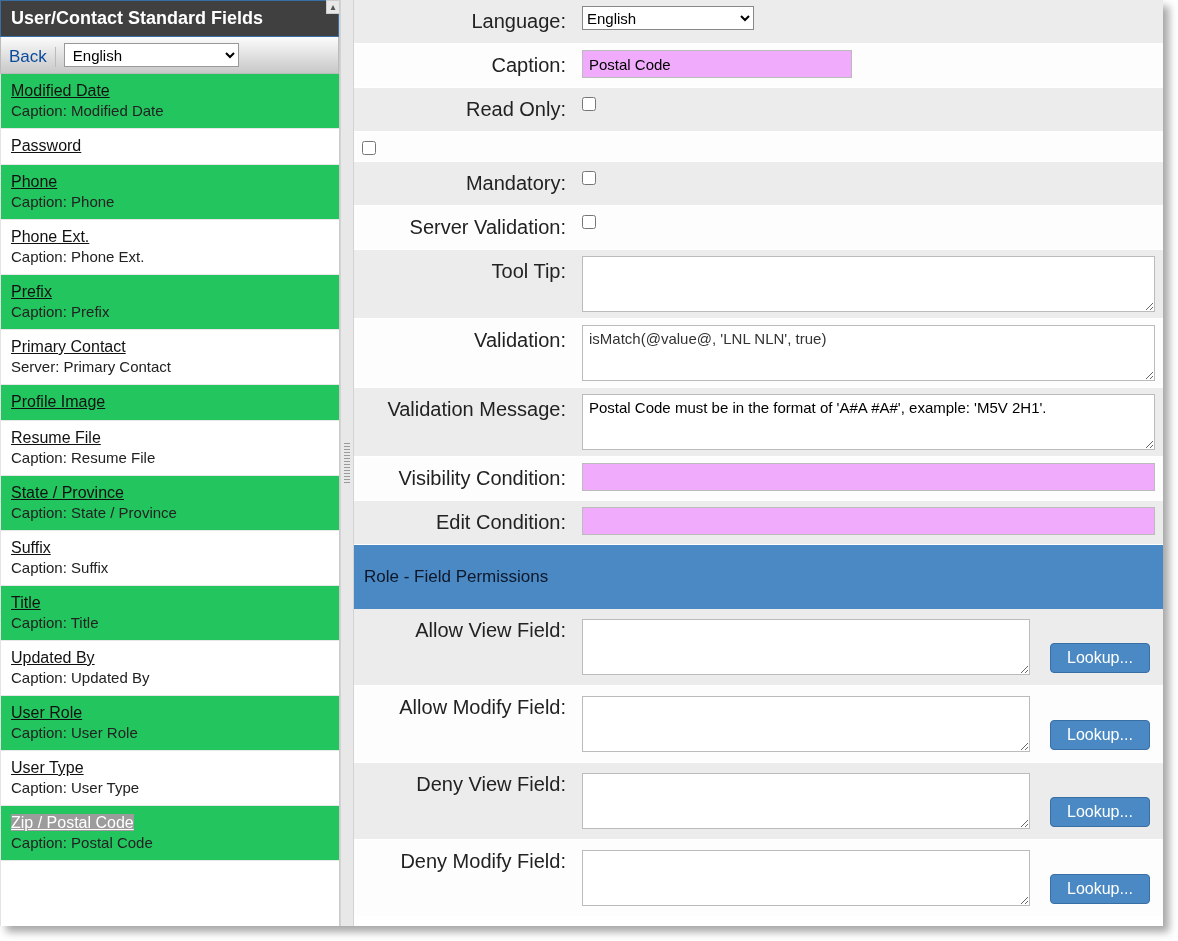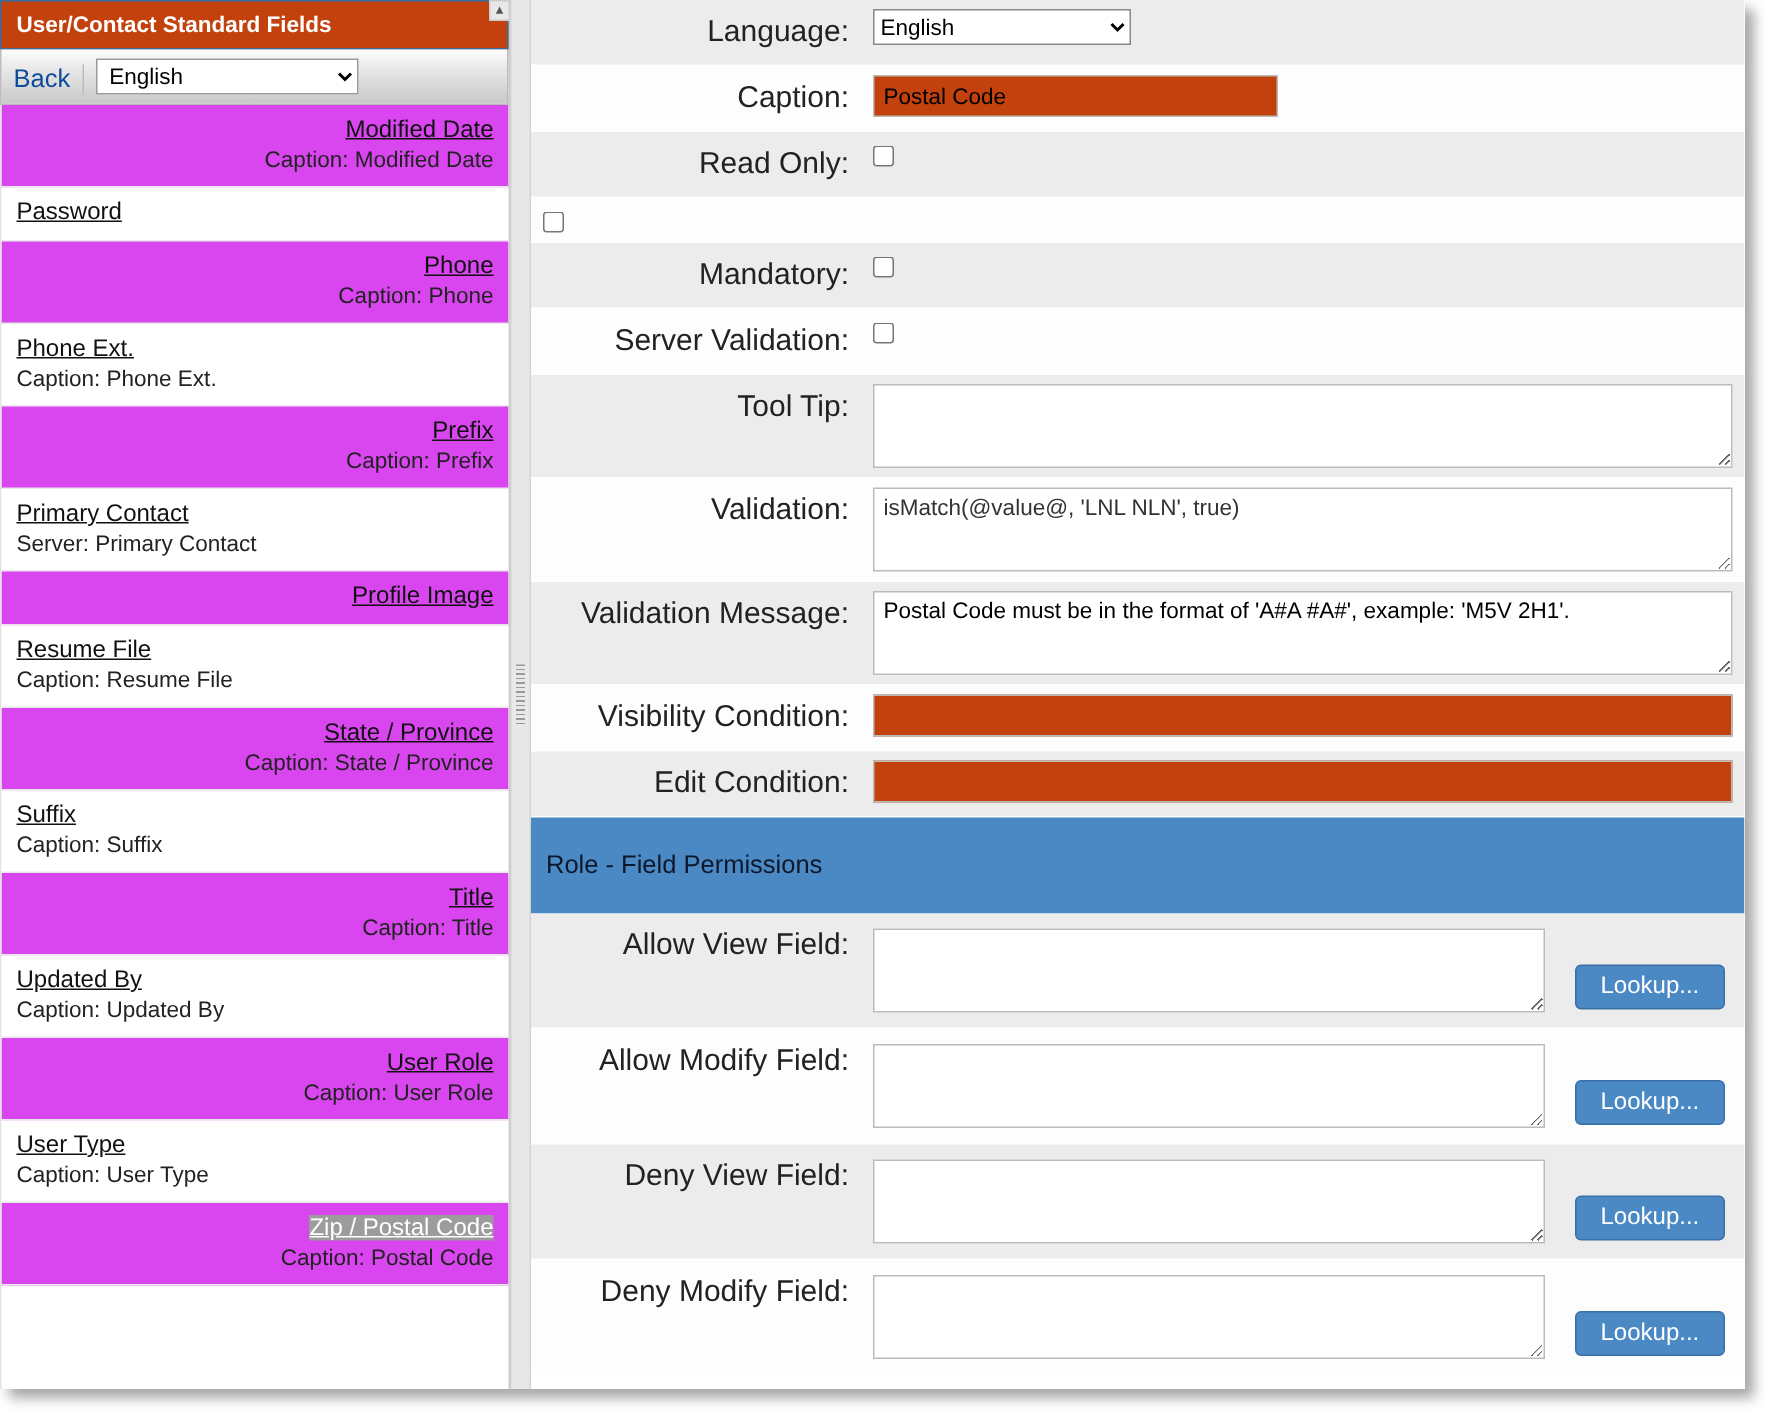--- a/index.html
+++ b/index.html
@@ -24,24 +24,24 @@
   .sidebar {
     width: 340px;
     flex-shrink: 0;
     background: #fff;
     border-right: 1px solid #ccc;
     display: flex;
     flex-direction: column;
     position: relative;
   }
   .sidebar-header {
-    background: #c2410c;
+    background: #404040;
     color: #fff;
     font-weight: bold;
-    font-size: 15px;
+    font-size: 18px;
     padding: 7px 10px;
     border: 1px solid #3a6fa5;
   }
   .sidebar-toolbar {
     background: linear-gradient(#fcfcfc, #dcdcdc 60%, #c8c8c8);
     border: 1px solid #bbb;
     border-top: none;
     padding: 6px 8px;
     display: flex;
     align-items: flex-end;
@@ -66,21 +66,21 @@
     flex: 1;
     overflow-y: auto;
     border-left: 1px solid #e3e3e3;
   }
   .field-item {
     padding: 8px 10px 9px 10px;
     border-bottom: 1px solid #e8e8e8;
     cursor: pointer;
     background: #fff;
   }
-  .field-item.alt { background: #d946ef; text-align: right; }
+  .field-item.alt { background: #22c55e; }
   .field-item.selected .field-name {
     background: #9c9c9c;
     color: #fff;
     text-decoration: underline;
   }
   .field-name {
     text-decoration: underline;
     font-size: 16px;
     color: #111;
   }
@@ -136,21 +136,21 @@
     height: 24px;
     width: 172px;
     background: #fff;
   }
   .form-value input[type="text"] {
     font-size: 15px;
     border: 1px solid #bbb;
     height: 28px;
     padding: 3px 6px;
     width: 270px;
-    background: #c2410c;
+    background: #f0abfc;
   }
   .form-value input[type="checkbox"] {
     width: 14px; height: 14px;
     margin-top: 3px;
   }
   .form-value textarea, .form-value .fake-textarea {
     font-size: 15px;
     border: 1px solid #bbb;
     padding: 4px 6px;
     width: 570px;

